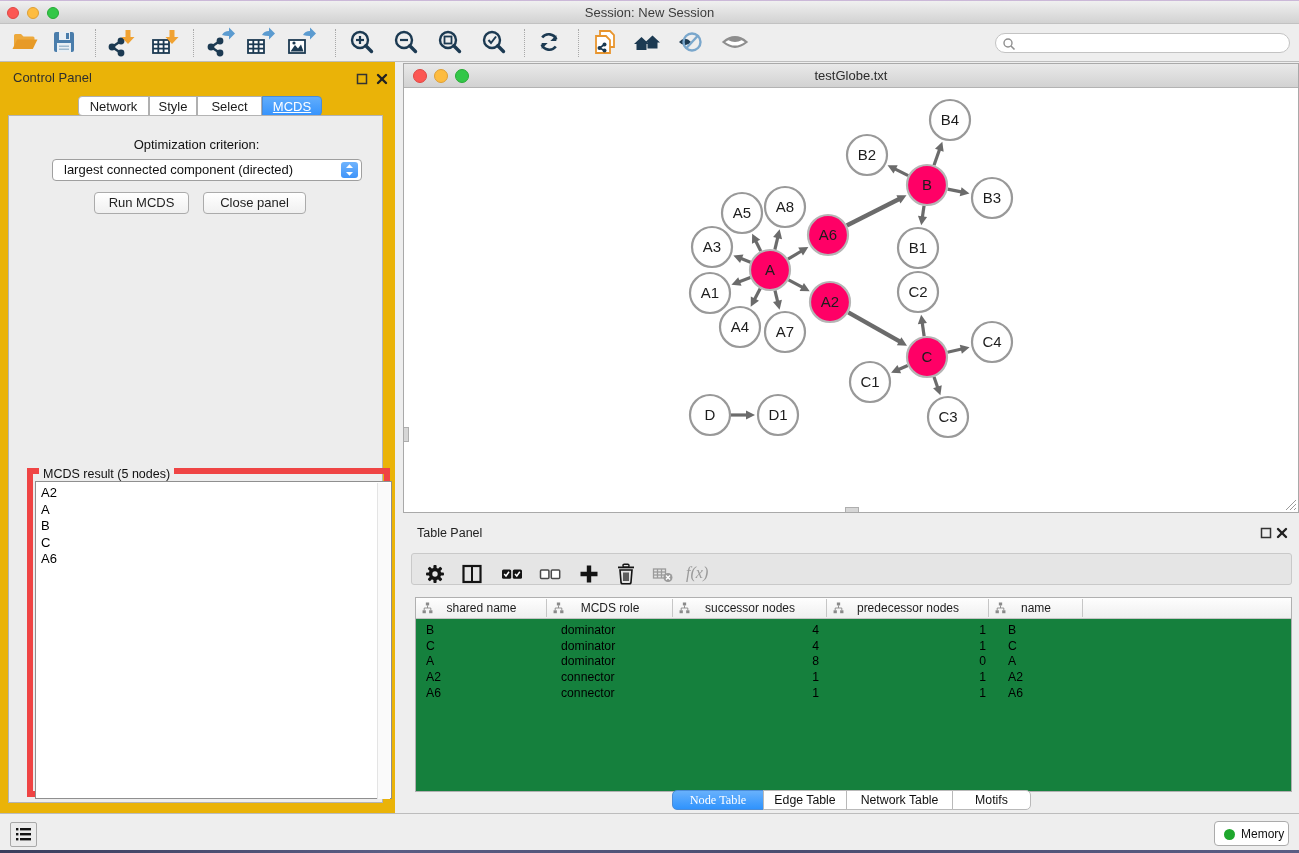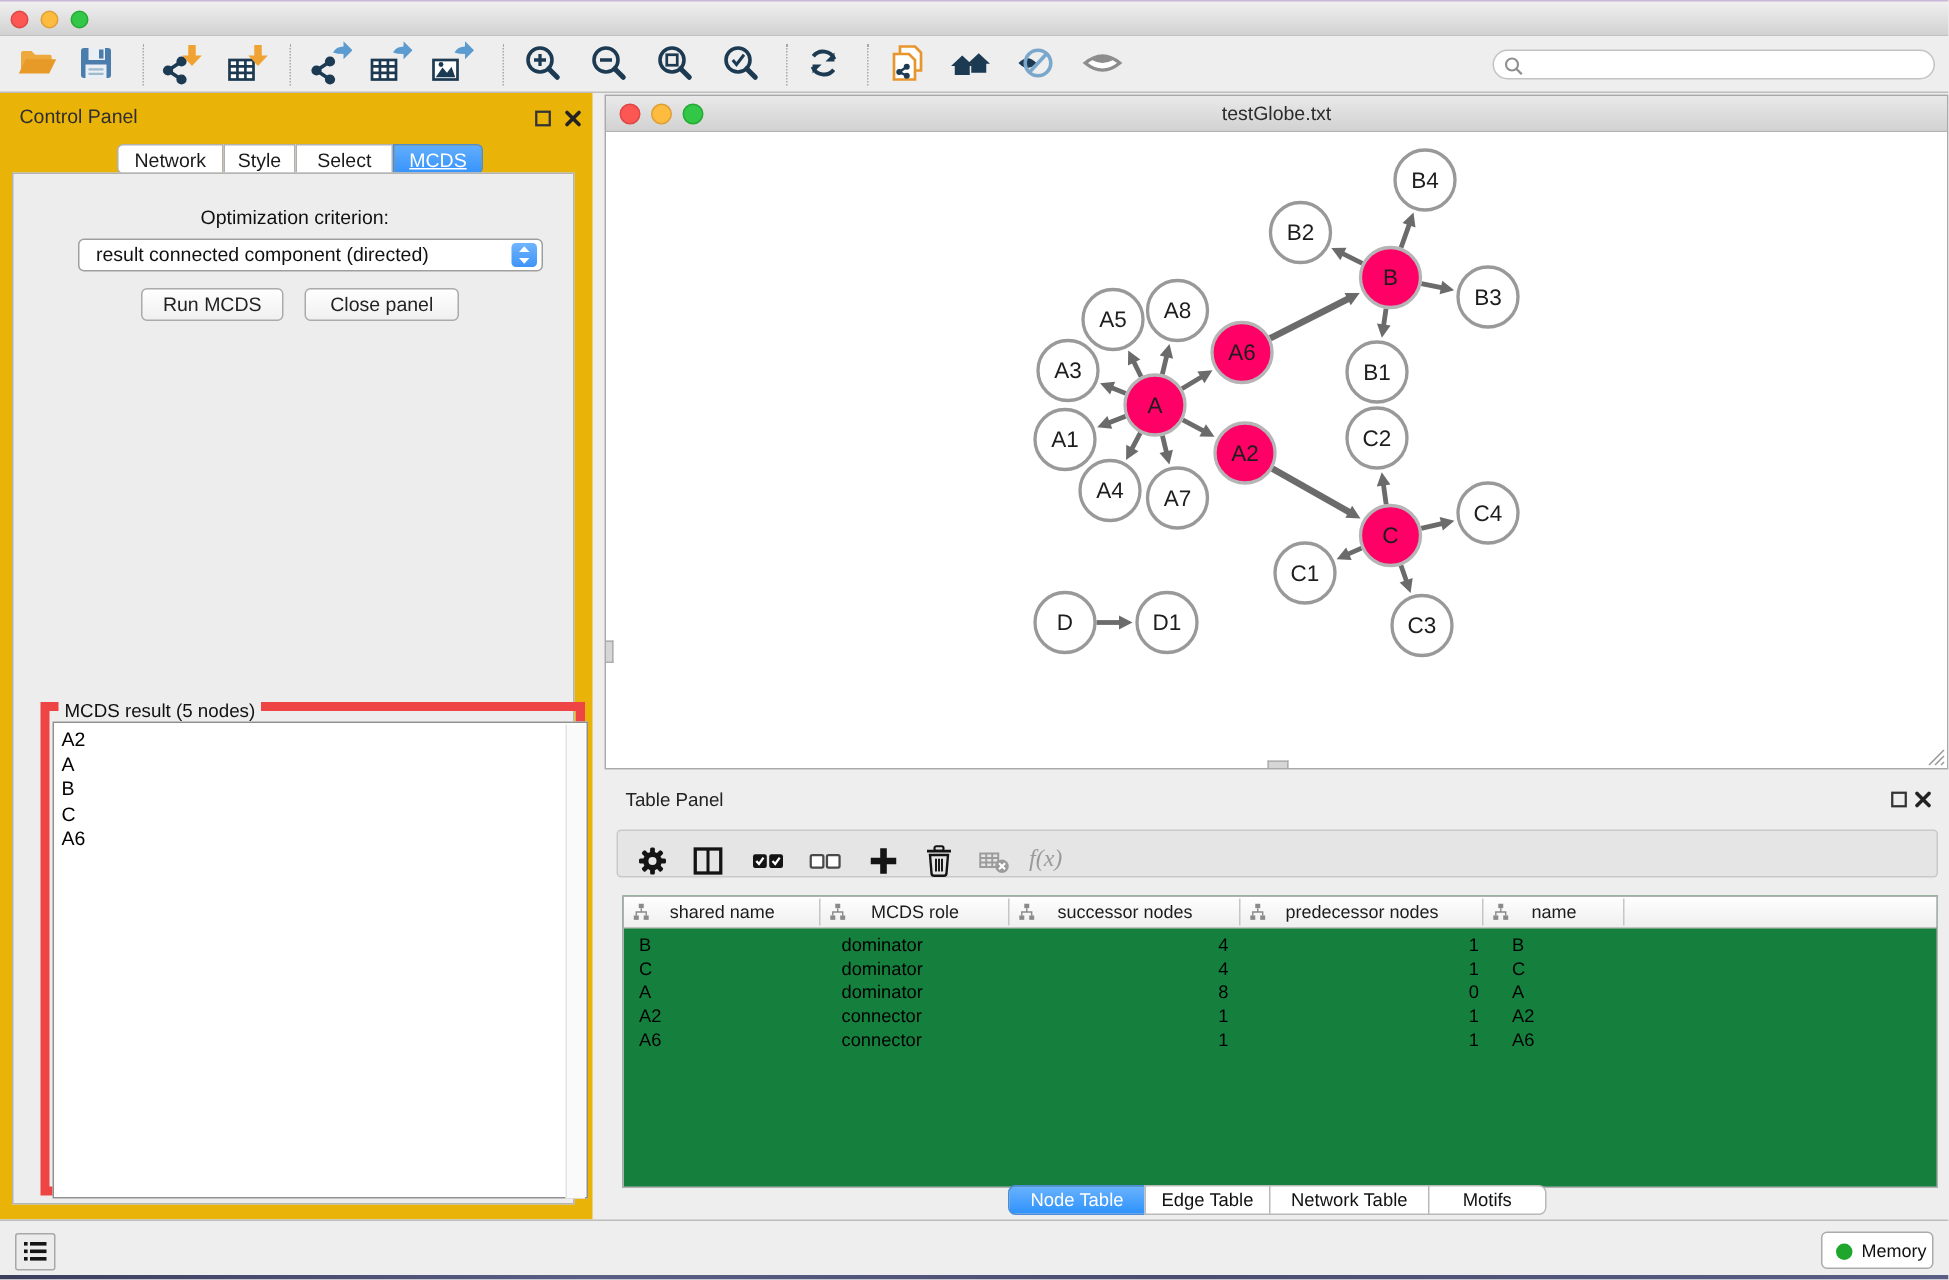--- a/index.html
+++ b/index.html
@@ -77,39 +77,40 @@
     border-bottom:1px solid #c3c3c3; }
   .hcell { position:absolute; top:0; height:20px; }
   .hcell .lbl { position:absolute; left:0; right:0; top:3px; text-align:center; font-size:12px; color:#1c1c1c; }
   .hcell .sep { position:absolute; right:0; top:1px; bottom:1px; width:0; border-right:1px solid #c6c6c6; }
   .hcell svg { position:absolute; left:6px; top:4px; }
   .trow { position:absolute; height:15.7px; font-size:12.2px; color:#000; line-height:15.7px; }
   .tcell { position:absolute; top:0; height:15.7px; }
   #nt-tabs { left:0; width:896px; top:272px; height:21px; }
   .nttab { position:absolute; top:0; height:20px; font-size:12.3px; text-align:center; line-height:19px;
     background:#fff; border:1px solid #b9b9b9; color:#111; cursor:pointer; }
-  .nttab.sel { background:linear-gradient(#68b1fc,#2f93fd); color:#fff; border-color:#4a8cd8; }
+  .nttab.sel { background:linear-gradient(#68b1fc,#2f93fd); color:#fff; border-color:#4a8cd8;font-family:Liberation Serif, serif; }
 
   
   #statusbar { left:0; top:813px; width:1299px; height:35px; background:#eeeeee; border-top:1px solid #bcbcbc; }
   #list-btn { left:10px; top:8px; width:27px; height:25px; background:#ececec; border:1px solid #a8a8a8;
     border-radius:2px; cursor:pointer; }
   #memory-btn { left:1214px; top:7px; width:75px; height:25px; background:#fff; border:1px solid #ababab;
     border-radius:4px; cursor:pointer; }
   #memory-dot { left:9px; top:7px; width:11px; height:11px; border-radius:50%; background:#1ea72c; }
   #memory-lbl { left:26px; top:5px; font-size:12px; color:#111; }
   #desktop-strip { left:0; top:850px; width:1299px; height:3px; background:linear-gradient(90deg,#3a3d5c,#5a5d84 30%,#4a4d70 60%,#5a5d84); }
 </style>
 </head>
 <body>
 
 <div class="abs" id="titlebar">
   <div class="abs tl" id="tl-close"></div>
   <div class="abs tl" id="tl-min"></div>
   <div class="abs tl" id="tl-zoom"></div>
+  <div class="abs" id="app-title">Session: New Session</div>
 </div>
 
 <div class="abs" id="toolbar">
   <svg class="tbi" style="left:10px" viewBox="0 0 30 30">
     <path d="M4 22 L4 8.5 Q4 7 5.5 7 L11 7 L13.5 9.5 L23 9.5 Q24.5 9.5 24.5 11 L24.5 13 L8 13 Z" fill="#eda93c"></path>
     <path d="M2.5 22 L7.2 12.5 H27.5 L22.8 22 Z" fill="#e79a27"></path>
   </svg>
   <svg class="tbi" style="left:49px" viewBox="0 0 30 30">
     <path d="M5 7 Q5 5 7 5 H23 Q25 5 25 7 V23 Q25 25 23 25 H7 Q5 25 5 23 Z" fill="#4a7dab"></path>
     <rect x="10" y="5" width="11" height="8" fill="#e9eff4"></rect>
@@ -240,21 +241,21 @@
   </svg>
   <div id="cp-tabs">
       <div class="cptab" style="left: 78px; width: 71px; border-radius: 4px 0px 0px 4px;">Network</div>
       <div class="cptab" style="left: 149px; width: 48px;">Style</div>
       <div class="cptab" style="left: 197px; width: 65px;">Select</div>
       <div class="cptab sel" style="left: 262px; width: 60px; border-radius: 0px 4px 4px 0px; text-decoration: underline;">MCDS</div>
     </div>
   <div class="abs" id="cp-box">
     <div class="abs" id="opt-label">Optimization criterion:</div>
     <div class="abs" id="criterion">
-      <span>result connected component (directed)</span>
+      <span>largest connected component (directed)</span>
       <div class="abs" id="criterion-spin">
         <svg width="17" height="16" viewBox="0 0 17 16">
           <path d="M8.5 2.2 L12 6 H5 Z" fill="#fff"></path>
           <path d="M8.5 13.8 L12 10 H5 Z" fill="#fff"></path>
         </svg>
       </div>
     </div>
     <div class="btn" style="left:85px;width:95px">Run MCDS</div>
     <div class="btn" style="left:194px;width:103px">Close panel</div>
     <div class="abs" id="mcds-fieldset">

